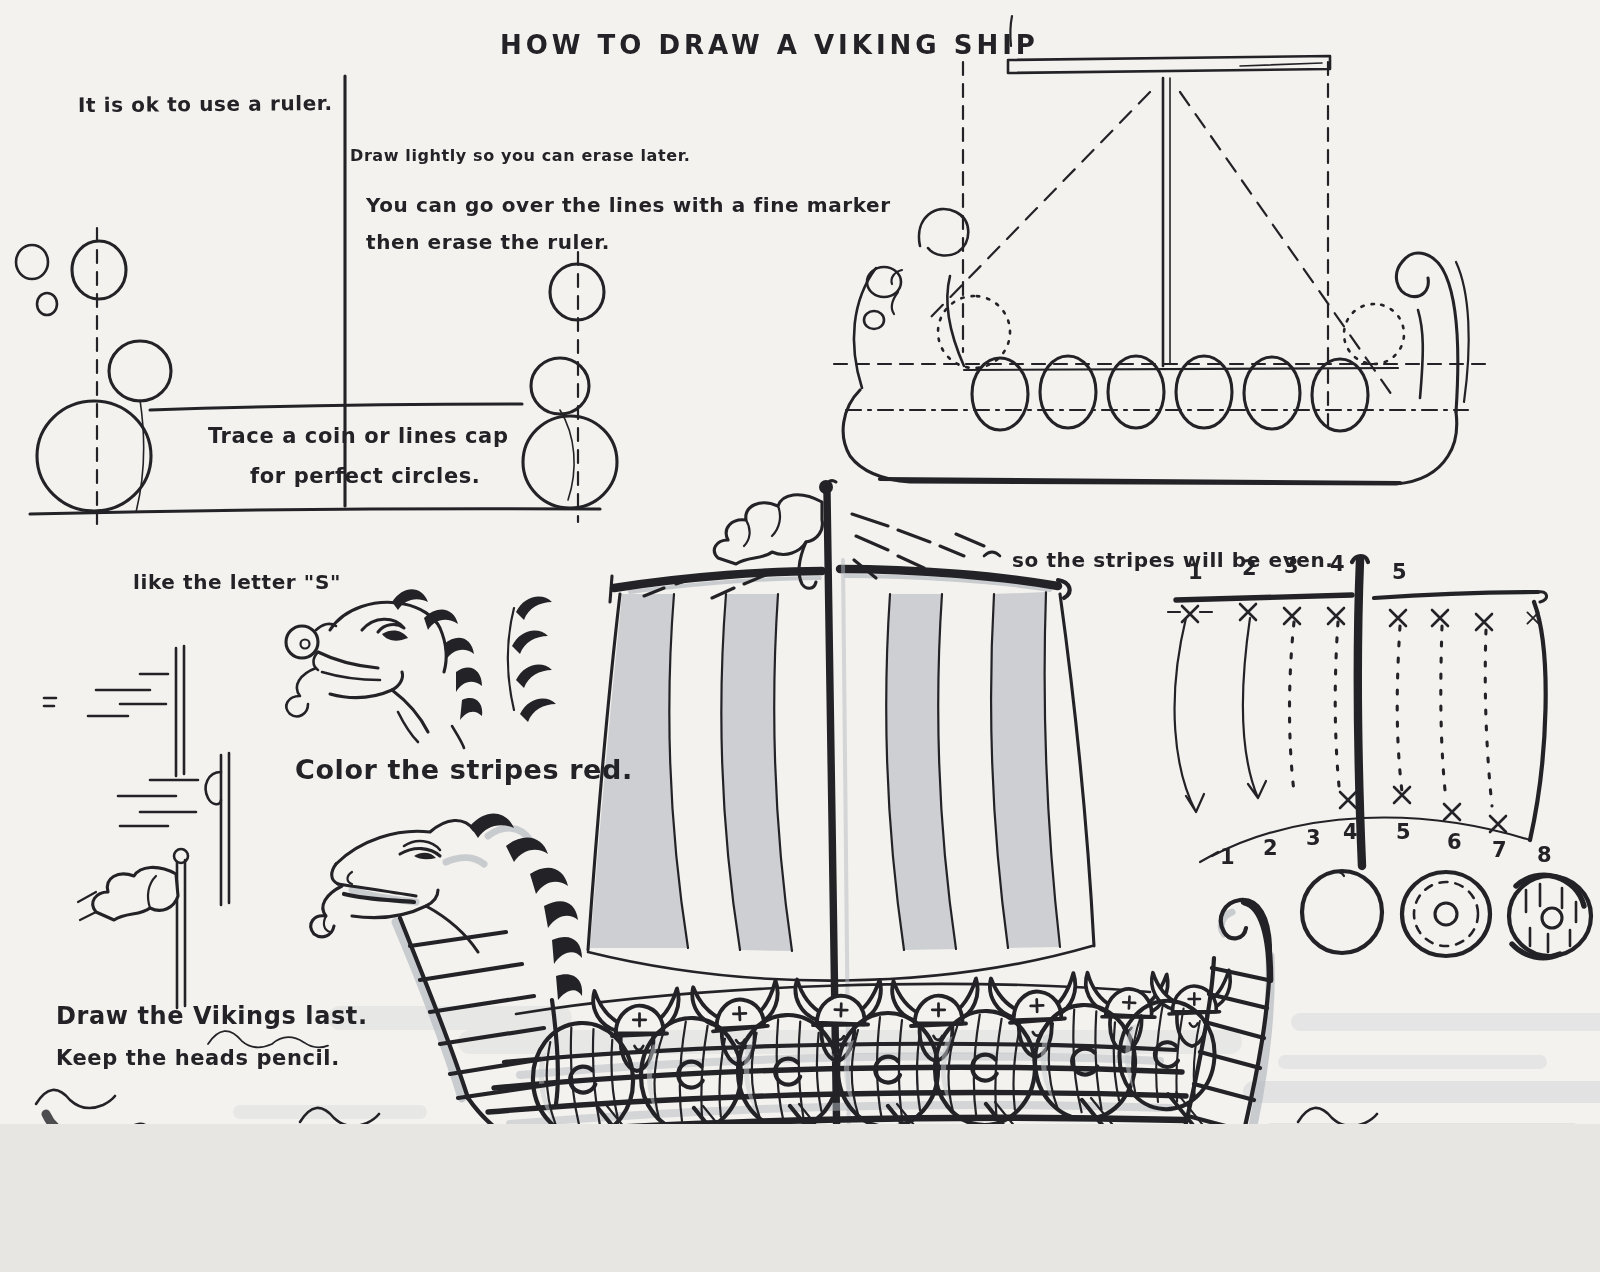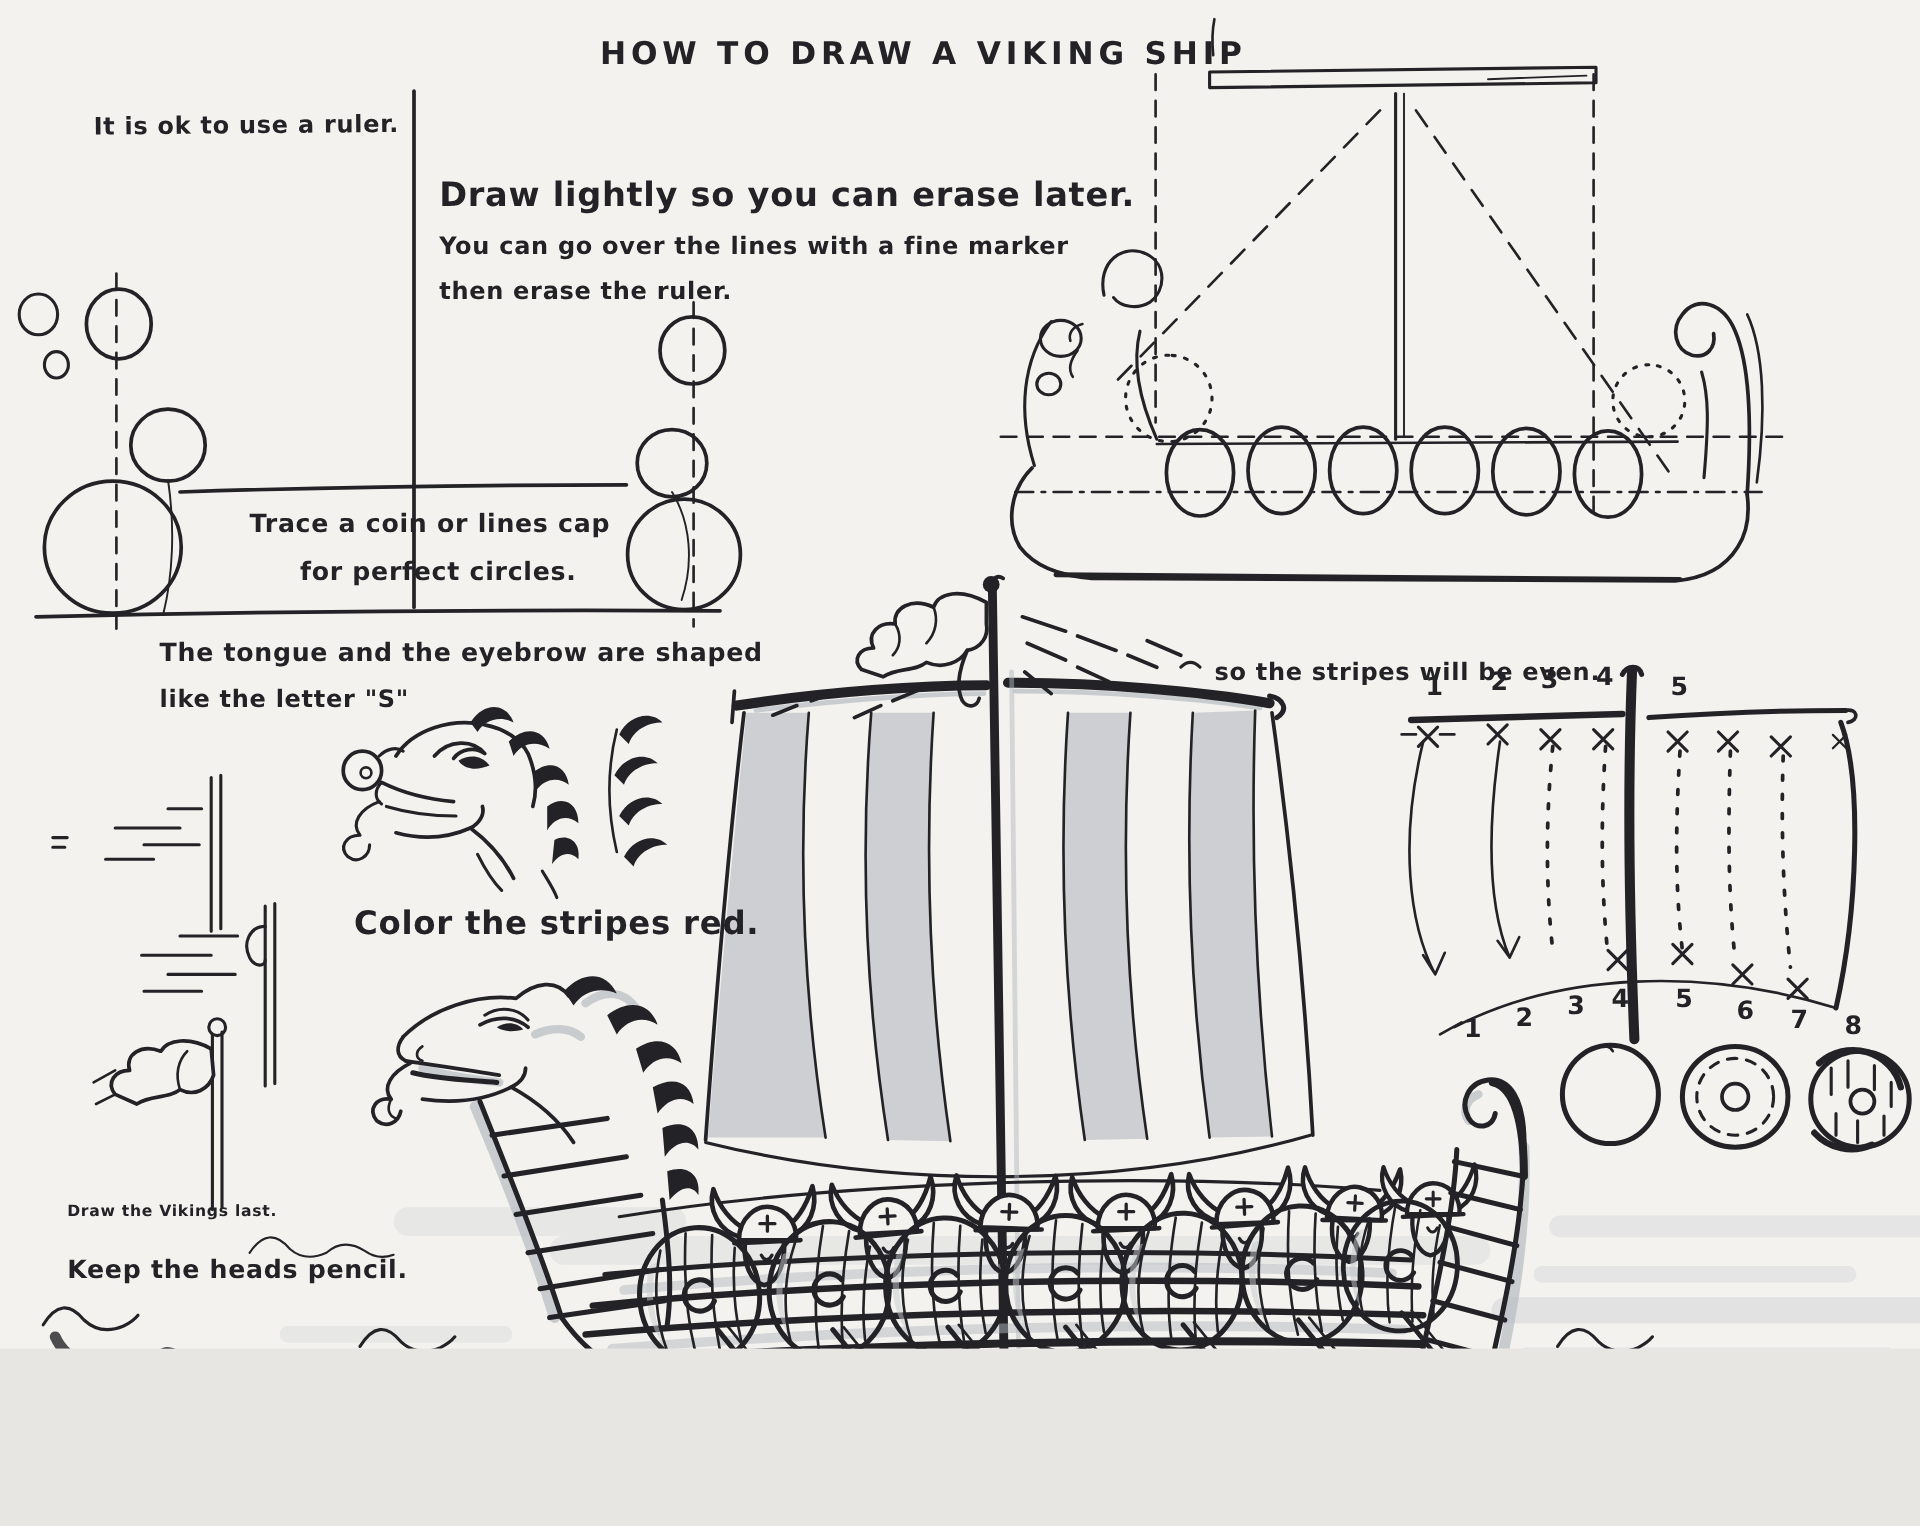--- a/index.html
+++ b/index.html
@@ -365,30 +365,29 @@
   <use href="#wshad" transform="translate(400,1190)" class="shad" stroke-width="9"></use>
   <use href="#wshad" transform="translate(500,1230)" class="shad" stroke-width="9"></use>
   <use href="#wshad" transform="translate(1216,1186)" class="shad" stroke-width="9"></use>
   <use href="#wshad" transform="translate(1252,1220)" class="shad" stroke-width="9"></use>
   <path class="shad" stroke-width="12" d="M10,1238 q30,26 90,30 M120,1262 q40,12 90,8"></path>
 </g>
 </svg>
 
 <div class="hand title" style="left:500px;top:30px">HOW TO DRAW A VIKING SHIP</div>
 <div class="hand" style="left:78px;top:92px;font-size:20px;transform:rotate(-.5deg)">It is ok to use a ruler.</div>
-<div class="hand" style="left:366px;top:146px;font-size:28px">Draw lightly so you can erase later.</div>
+<div class="hand" style="left:350px;top:146px;font-size:16px">Draw lightly so you can erase later.</div>
 <div class="hand" style="left:366px;top:193px;font-size:20px">You can go over the lines with a fine marker</div>
 <div class="hand" style="left:366px;top:230px;font-size:20px">then erase the ruler.</div>
 <div class="hand" style="left:208px;top:424px;font-size:21px">Trace a coin or lines cap</div>
 <div class="hand" style="left:250px;top:464px;font-size:21px">for perfect circles.</div>
-<div class="hand" style="left:133px;top:532px;font-size:21px">The tongue and the eyebrow are shaped</div>
 <div class="hand" style="left:133px;top:570px;font-size:20px">like the letter "S"</div>
 <div class="hand" style="left:295px;top:754px;font-size:27px">Color the stripes red.</div>
 <div class="hand" style="left:1012px;top:548px;font-size:20px">so the stripes will be even.</div>
-<div class="hand" style="left:56px;top:1002px;font-size:13px">Draw the Vikings last.</div>
+<div class="hand" style="left:56px;top:1002px;font-size:24px">Draw the Vikings last.</div>
 <div class="hand" style="left:56px;top:1046px;font-size:21px">Keep the heads pencil.</div>
 
 <span class="num" style="left:1188px;top:560px">1</span>
 <span class="num" style="left:1242px;top:556px">2</span>
 <span class="num" style="left:1284px;top:554px">3</span>
 <span class="num" style="left:1330px;top:552px">4</span>
 <span class="num" style="left:1392px;top:560px">5</span>
 <span class="num" style="left:1220px;top:845px">1</span>
 <span class="num" style="left:1263px;top:836px">2</span>
 <span class="num" style="left:1306px;top:826px">3</span>

